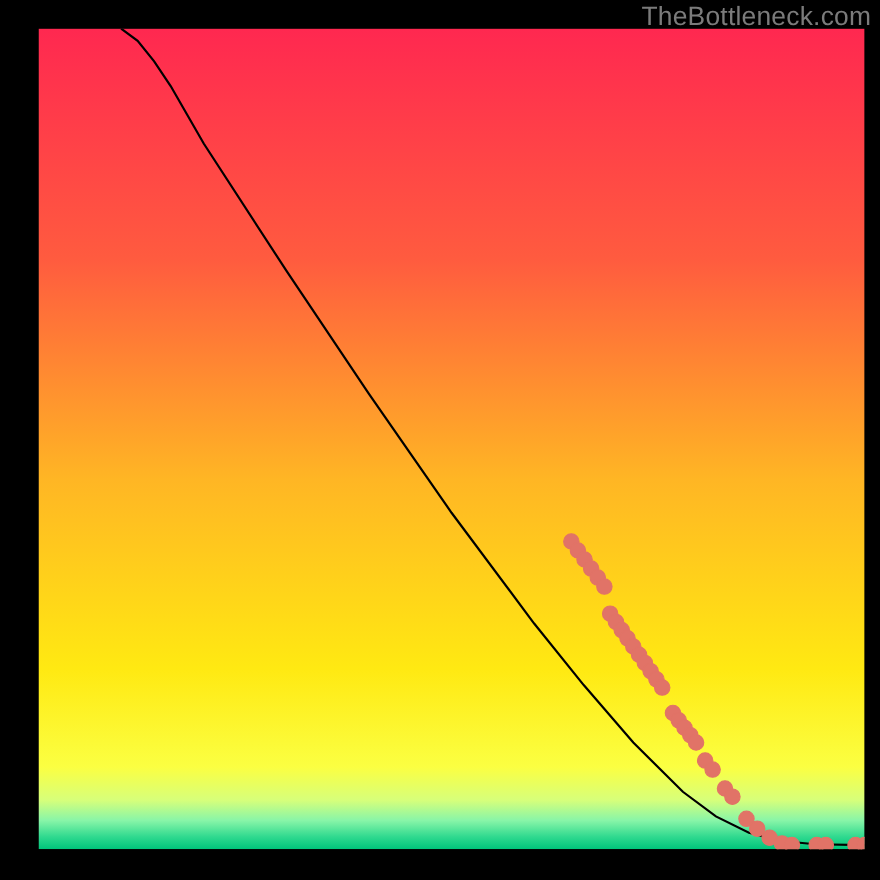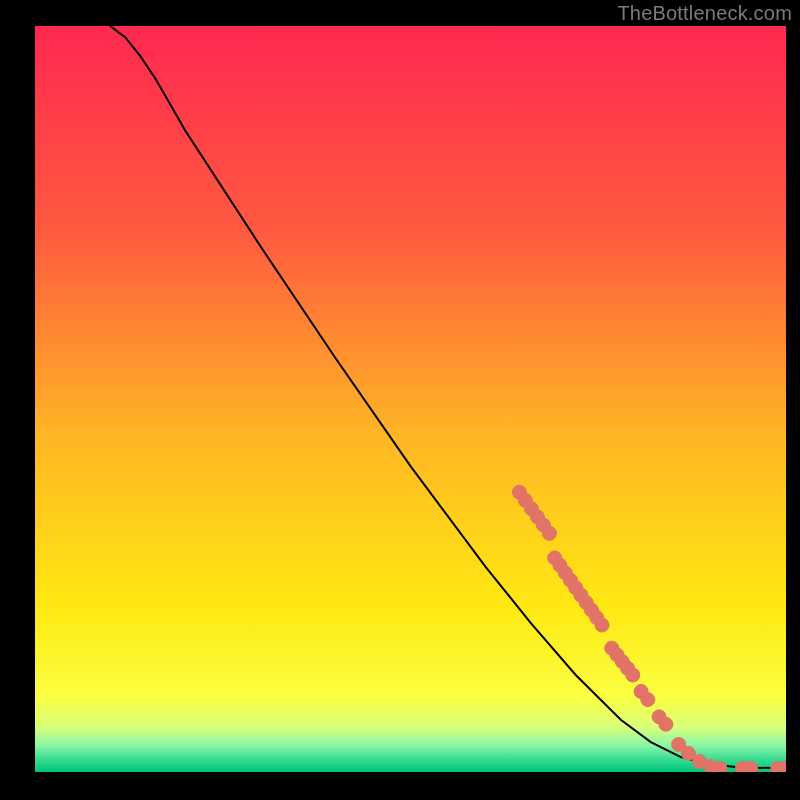--- a/index.html
+++ b/index.html
@@ -14,21 +14,21 @@
     position: absolute;
     width: 800px;
     height: 800px;
     background: #000;
   }
   .watermark {
     position: absolute;
     top: 2px;
     right: 8px;
     font-family: Arial, Helvetica, sans-serif;
-    font-size: 20px;
+    font-size: 24px;
     color: #7b7b7b;
     font-weight: 400;
     letter-spacing: 0.2px;
   }
   .plot {
     position: absolute;
     left: 35px;
     top: 26px;
     width: 751px;
     height: 746px;

